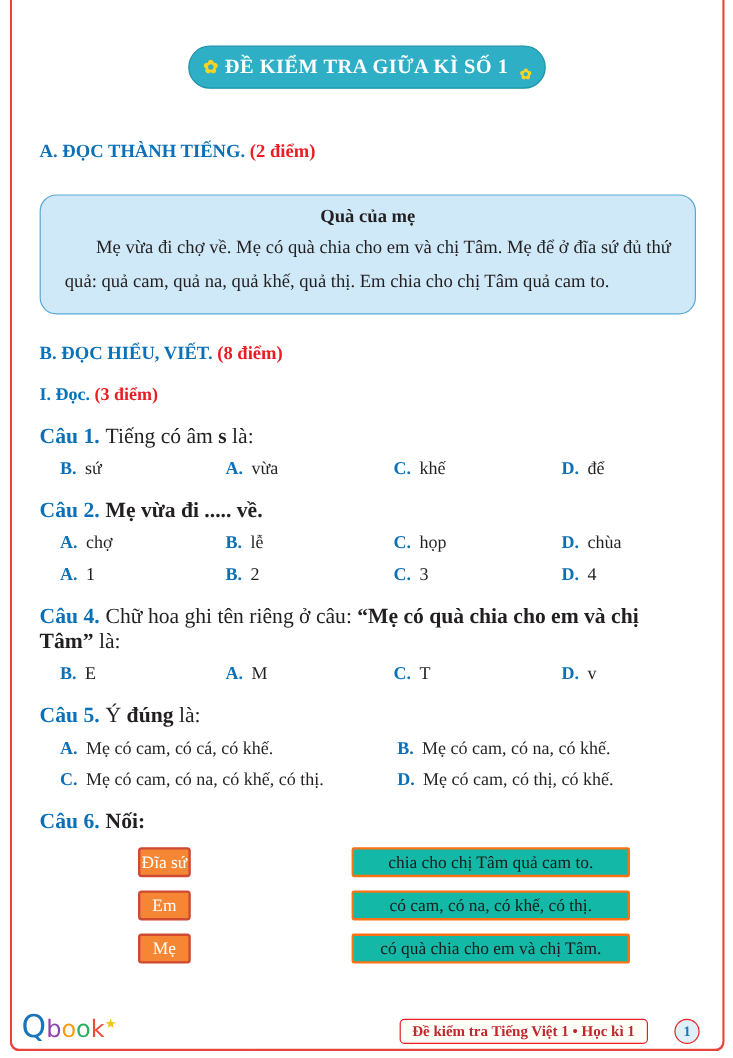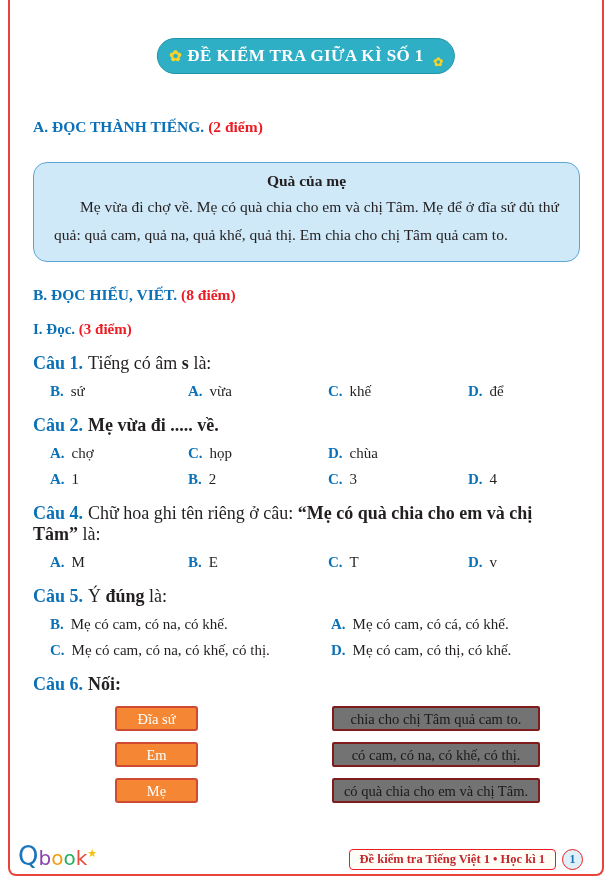--- a/index.html
+++ b/index.html
@@ -55,44 +55,44 @@
   
   .q { margin-top: 15px; font-size: 18px; }
   .qlabel { color: #0a70b7; font-weight: bold; margin-right: 5px; }
   .b { font-weight: bold; }
   .opts  { display: grid; grid-template-columns: 138px 140px 140px 1fr; margin: 9px 0 0 17px; font-size: 15px; }
   .opts2 { display: grid; grid-template-columns: 281px 1fr; row-gap: 9px;  margin: 9px 0 0 17px; font-size: 15px; }
   .opt-letter { color: #0a70b7; font-weight: bold; margin-right: 7px; }
   
   .match-row { display: flex; align-items: center; margin-top: 11px; }
   .match-left {
-    margin-left: 82px; width: 83px; height: 25px; line-height: 22px;
+    margin-left: 82px; width: 44px; height: 25px; line-height: 22px;
     text-align: center; background: #f58634; border: 2px solid #cf4a32;
     border-radius: 3px; color: #ffffff; font-size: 14.5px;
   }
   .match-right {
-    margin-left: 134px; width: 208px; height: 25px; line-height: 22px;
-    text-align: center; background: #737373; border: 2px solid #7f1d1d;
+    margin-left: 134px; width: 232px; height: 25px; line-height: 22px;
+    text-align: center; background: #14b8a6; border: 2px solid #f97316;
     border-radius: 2px; color: #1a1a1a; font-size: 14.5px;
   }
   
   .logo {
     position: absolute; left: 18px; bottom: 13px;
     font-family: "DejaVu Sans", sans-serif;
     font-weight: normal; font-size: 20px; line-height: 1;
   }
   .logo .l0 { color: #1b75bb; font-size: 26px; }
   .logo .l1 { color: #8e44ad; }
   .logo .l2 { color: #f39c12; }
   .logo .l3 { color: #27ae60; }
   .logo .l4 { color: #e74c3c; }
   .logo .star { color: #f1c40f; font-size: 11px; vertical-align: super; }
   .footer-right {
     position: absolute; right: 28px; bottom: 12px;
-    display: flex; align-items: center; gap: 6px;
+    display: flex; align-items: center; gap: 22px;
   }
   .footer-label {
     border: 1.6px solid #ed1c24; border-radius: 4px;
     padding: 2px 10px;
     color: #c1272d; font-weight: bold; font-size: 12.5px;
     background: #fffef6; white-space: nowrap;
   }
   .page-circle {
     width: 21px; height: 21px; border-radius: 50%;
     border: 1.6px solid #ed1c24; background: #dff0f9;
@@ -142,47 +142,48 @@
       <span><span class="opt-letter">A.</span><span>vừa</span></span>
       <span><span class="opt-letter">C.</span><span>khế</span></span>
       <span><span class="opt-letter">D.</span><span>để</span></span>
     </div>
 
     <div class="q">
       <span class="qlabel">Câu 2.</span><span class="b">Mẹ vừa đi ..... về.</span>
     </div>
     <div class="opts">
       <span><span class="opt-letter">A.</span><span>chợ</span></span>
+      <span><span class="opt-letter">B.</span><span>lễ</span></span>
       <span><span class="opt-letter">C.</span><span>họp</span></span>
       <span><span class="opt-letter">D.</span><span>chùa</span></span>
     </div>
 
     <div class="opts">
       <span><span class="opt-letter">A.</span><span>1</span></span>
       <span><span class="opt-letter">B.</span><span>2</span></span>
       <span><span class="opt-letter">C.</span><span>3</span></span>
       <span><span class="opt-letter">D.</span><span>4</span></span>
     </div>
 
     <div class="q">
       <span class="qlabel">Câu 4.</span><span>Chữ hoa ghi tên riêng ở câu: </span><span class="b">“Mẹ có quà chia cho em và chị Tâm”</span><span> là:</span>
     </div>
     <div class="opts">
+      <span><span class="opt-letter">B.</span><span>E</span></span>
       <span><span class="opt-letter">A.</span><span>M</span></span>
-      <span><span class="opt-letter">B.</span><span>E</span></span>
       <span><span class="opt-letter">C.</span><span>T</span></span>
       <span><span class="opt-letter">D.</span><span>v</span></span>
     </div>
 
     <div class="q">
       <span class="qlabel">Câu 5.</span><span>Ý </span><span class="b">đúng</span><span> là:</span>
     </div>
     <div class="opts2">
+      <span><span class="opt-letter">A.</span><span>Mẹ có cam, có cá, có khế.</span></span>
       <span><span class="opt-letter">B.</span><span>Mẹ có cam, có na, có khế.</span></span>
-      <span><span class="opt-letter">A.</span><span>Mẹ có cam, có cá, có khế.</span></span>
       <span><span class="opt-letter">C.</span><span>Mẹ có cam, có na, có khế, có thị.</span></span>
       <span><span class="opt-letter">D.</span><span>Mẹ có cam, có thị, có khế.</span></span>
     </div>
 
     <div class="q">
       <span class="qlabel">Câu 6.</span><span class="b">Nối:</span>
     </div>
 
     <div class="match-row">
       <div class="match-left">Đĩa sứ</div>

